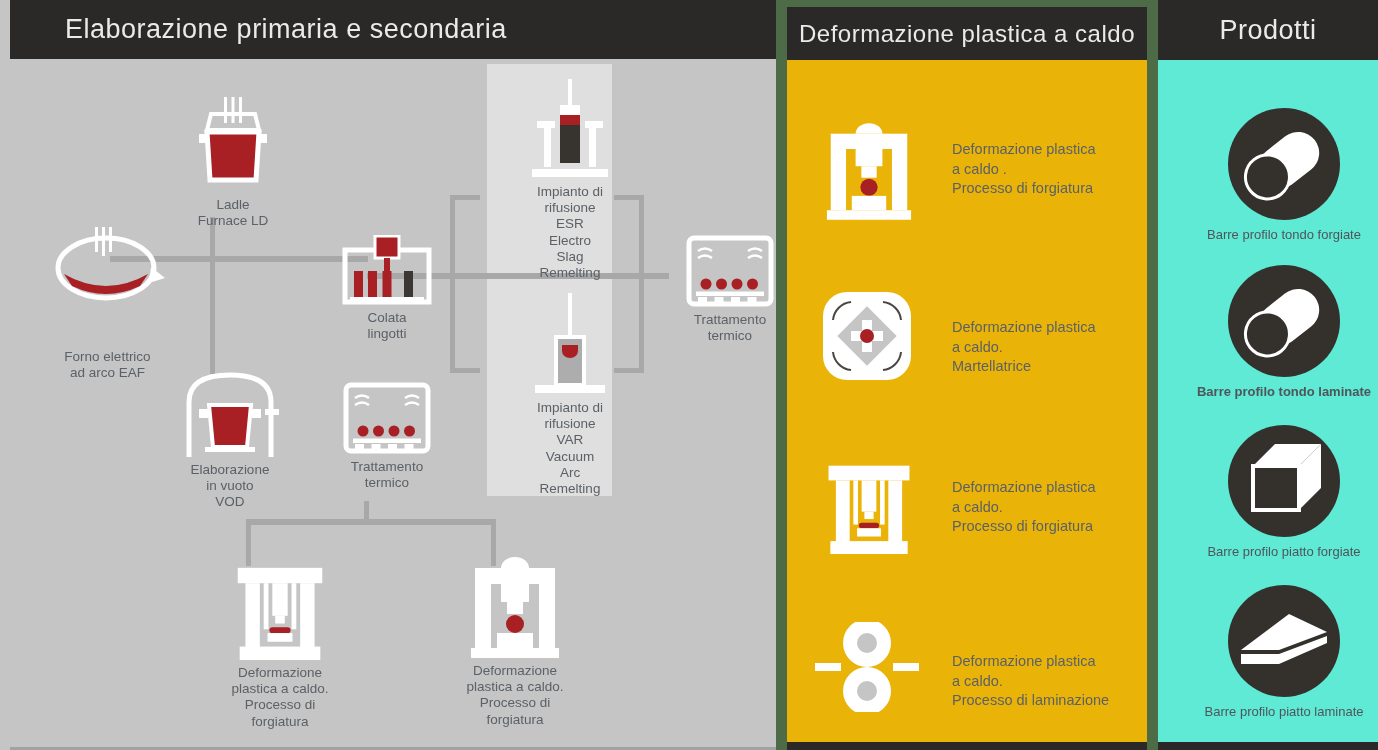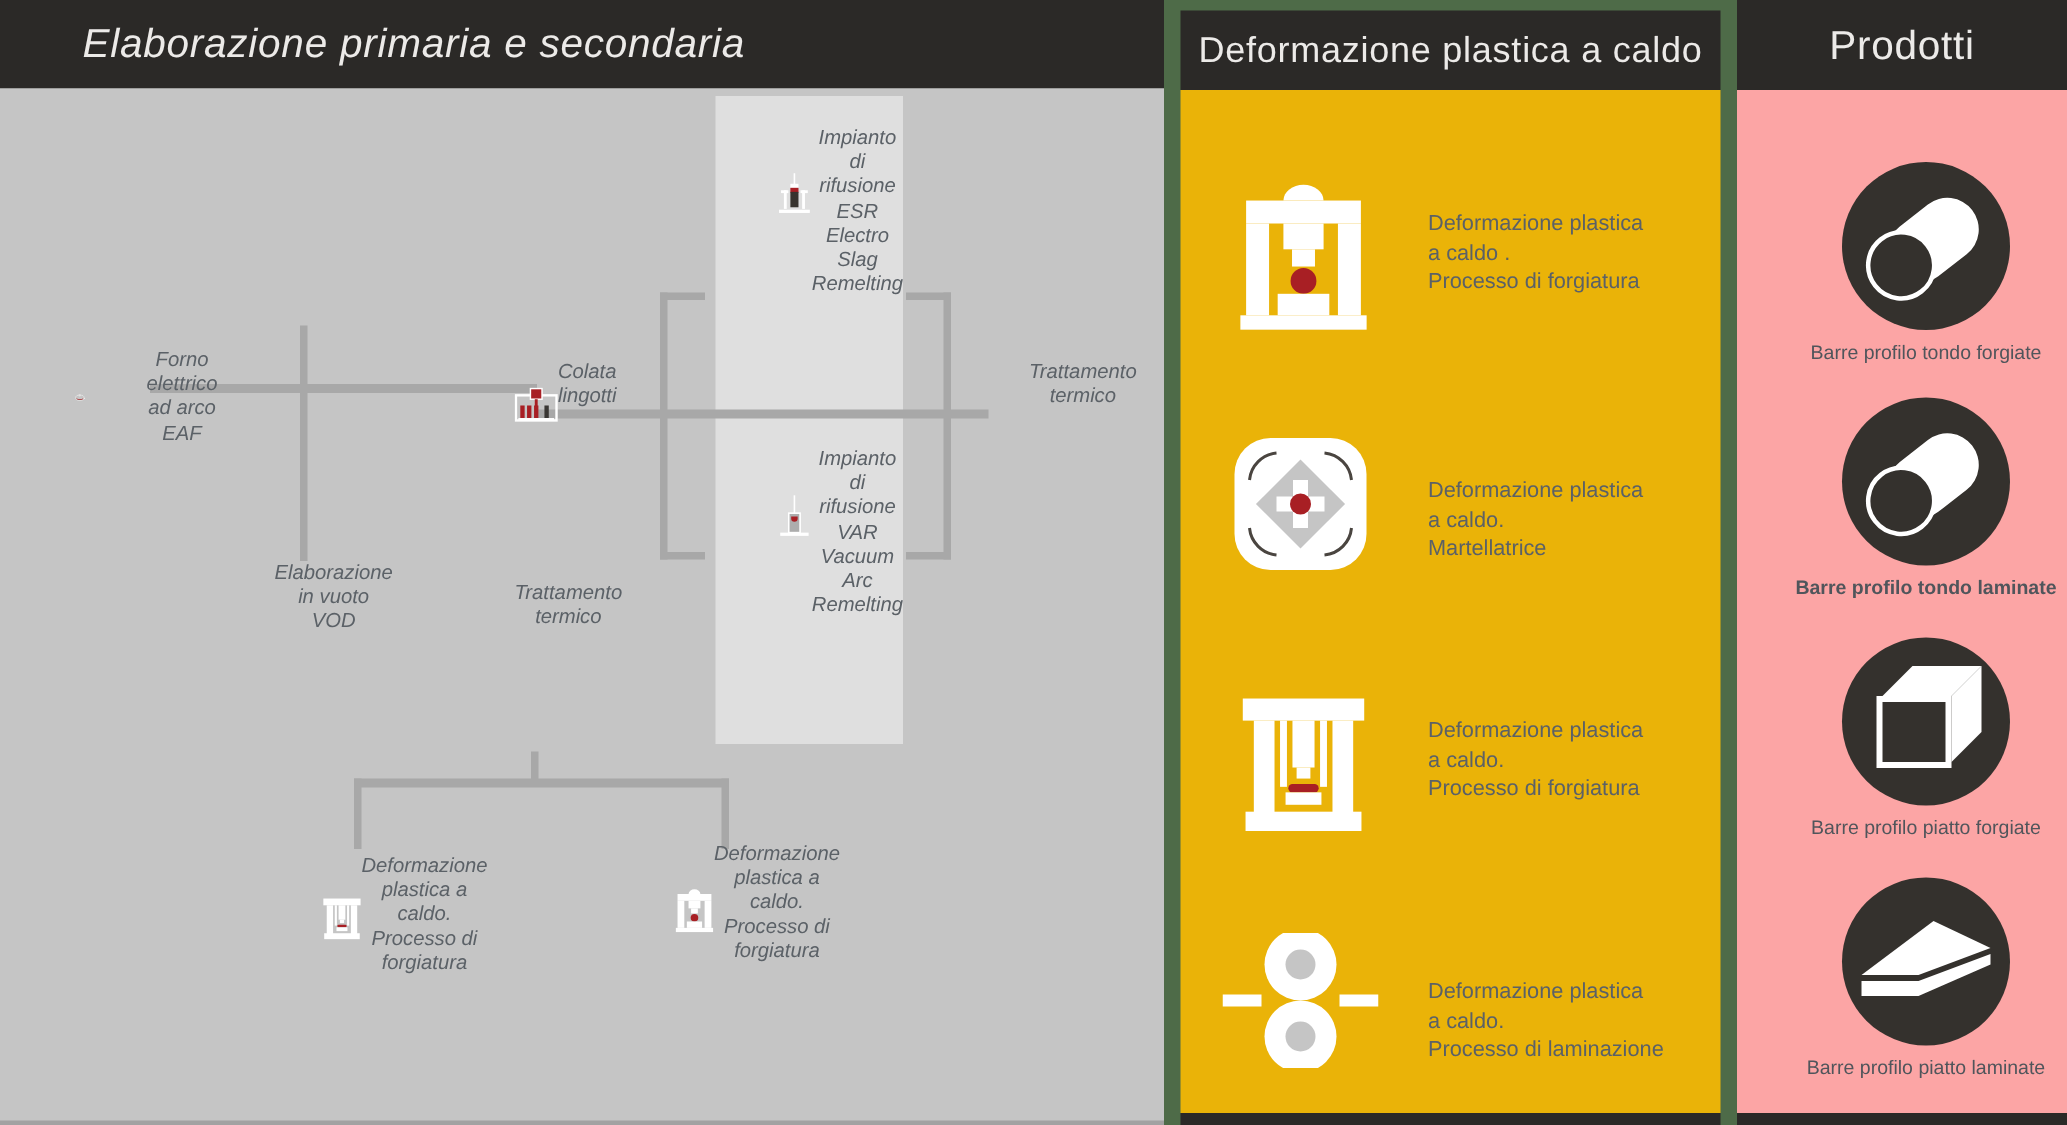--- a/index.html
+++ b/index.html
@@ -7,45 +7,45 @@
   #stage{
     position:relative;width:1378px;height:750px;overflow:hidden;
     font-family:"Liberation Sans",sans-serif;background:#c5c5c5;
   }
   .dark{background:#2b2927;}
   .section-title{
     color:#eceae8;font-weight:300;letter-spacing:.5px;
     white-space:nowrap;
   }
   
-  #left-section{position:absolute;left:0;top:0;width:776px;height:744px;font-style:italic;}
+  #left-section{position:absolute;left:10px;top:0;width:776px;height:744px;}
   #left-header{position:absolute;left:0;top:0;width:776px;height:59px;display:flex;align-items:center;padding-left:55px;}
   #left-header .section-title{font-size:27px;}
   #left-body{position:absolute;left:0;top:59px;width:776px;height:691px;background:#c5c5c5;}
   #left-bottom-strip{position:absolute;left:0;bottom:0;width:776px;height:3px;background:#a2a2a2;}
   #remelt-panel{position:absolute;left:477px;top:5px;width:125px;height:432px;background:#dfdfdf;}
   .connector{position:absolute;background:#a8a8a8;}
-  .node{position:absolute;display:flex;flex-direction:row;align-items:flex-start;text-align:center;padding-left:40px;}
+  .node{position:absolute;display:flex;flex-direction:column;align-items:center;text-align:center;padding-left:40px;}
   .node-label{
     margin-top:5px;font-size:13.5px;line-height:1.2;color:#5b6167;
     white-space:pre-line;
   }
   
   #middle-section{position:absolute;left:776px;top:0;width:382px;height:750px;background:#4e6b48;}
   #middle-header{position:absolute;left:11px;right:11px;top:7px;height:53px;display:flex;align-items:center;justify-content:center;}
   #middle-header .section-title{font-size:24px;}
   #middle-body{position:absolute;left:11px;right:11px;top:60px;bottom:8px;background:#eab308;}
   #middle-bottom-bar{position:absolute;left:11px;right:11px;bottom:0;height:8px;}
   .mid-row-icon{position:absolute;}
   .mid-row-text{
     position:absolute;left:165px;width:185px;font-size:14.5px;line-height:1.35;
     color:#5b6167;white-space:pre-line;text-align:left;
   }
   
-  #right-section{position:absolute;left:1158px;top:0;width:220px;height:750px;background:#fca5a5;}
+  #right-section{position:absolute;left:1158px;top:0;width:220px;height:750px;background:#5eead4;}
   #right-header{position:absolute;left:0;top:0;width:220px;height:60px;display:flex;align-items:center;justify-content:center;}
   #right-header .section-title{font-size:27px;}
   #right-body{position:absolute;left:0;top:60px;width:220px;bottom:8px;}
   #right-bottom-bar{position:absolute;left:0;right:0;bottom:0;height:8px;}
   .product{position:absolute;left:0;width:180px;display:flex;flex-direction:column;align-items:center;margin-left:36px;}
   .product-circle{
     width:112px;height:112px;border-radius:50%;background:#34312d;
     display:flex;align-items:center;justify-content:center;
   }
   .product-label{margin-top:7px;font-size:13px;color:#50555b;text-align:center;white-space:nowrap;}
@@ -70,20 +70,32 @@
       <div class="connector" style="left:440px;top:136px;width:30px;height:5px;"></div>
       <div class="connector" style="left:440px;top:309px;width:30px;height:5px;"></div>
       <div class="connector" style="left:629px;top:136px;width:5px;height:178px;"></div>
       <div class="connector" style="left:604px;top:136px;width:30px;height:5px;"></div>
       <div class="connector" style="left:604px;top:309px;width:30px;height:5px;"></div>
       <div class="connector" style="left:354px;top:442px;width:5px;height:20px;"></div>
       <div class="connector" style="left:236px;top:460px;width:250px;height:6px;"></div>
       <div class="connector" style="left:236px;top:460px;width:5px;height:47px;"></div>
       <div class="connector" style="left:481px;top:460px;width:5px;height:47px;"></div>
 
+      <div class="node" style="left:146px;top:38px;width:114px;">
+        <svg width="80" height="95" viewBox="0 0 80 95">
+          <rect x="31" y="0" width="3" height="26" fill="#fff"></rect>
+          <rect x="38.5" y="0" width="3" height="26" fill="#fff"></rect>
+          <rect x="46" y="0" width="3" height="26" fill="#fff"></rect>
+          <path d="M18,17 H62 L66,33 H14 Z" fill="none" stroke="#fff" stroke-width="4"></path>
+          <rect x="6" y="37" width="10" height="9" fill="#fff"></rect>
+          <rect x="64" y="37" width="10" height="9" fill="#fff"></rect>
+          <path d="M14,35 H66 L63,83 H17 Z" fill="#a81f24" stroke="#fff" stroke-width="5"></path>
+        </svg>
+        <div class="node-label">Ladle Furnace LD</div>
+      </div>
 
       <div class="node" style="left:10px;top:168px;width:135px;gap:41px;">
         <svg width="114" height="76" viewBox="0 0 114 76">
           <ellipse cx="55" cy="41" rx="48" ry="30" fill="none" stroke="#fff" stroke-width="5"></ellipse>
           <path d="M13,47 Q55,71 97,47 L89,59 Q55,75 21,59 Z" fill="#a81f24"></path>
           <rect x="44" y="0" width="3" height="25" fill="#fff"></rect>
           <rect x="51" y="0" width="3" height="29" fill="#fff"></rect>
           <rect x="58" y="0" width="3" height="25" fill="#fff"></rect>
           <polygon points="100,40 114,51 98,56" fill="#fff"></polygon>
         </svg>

